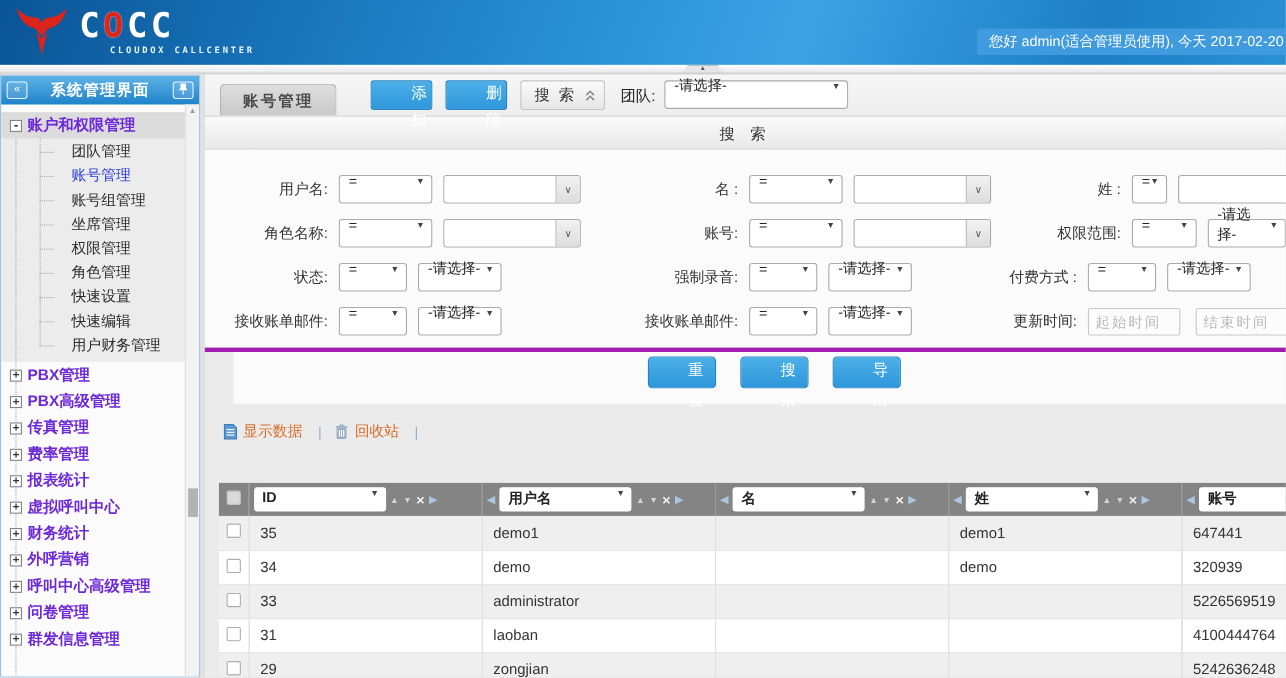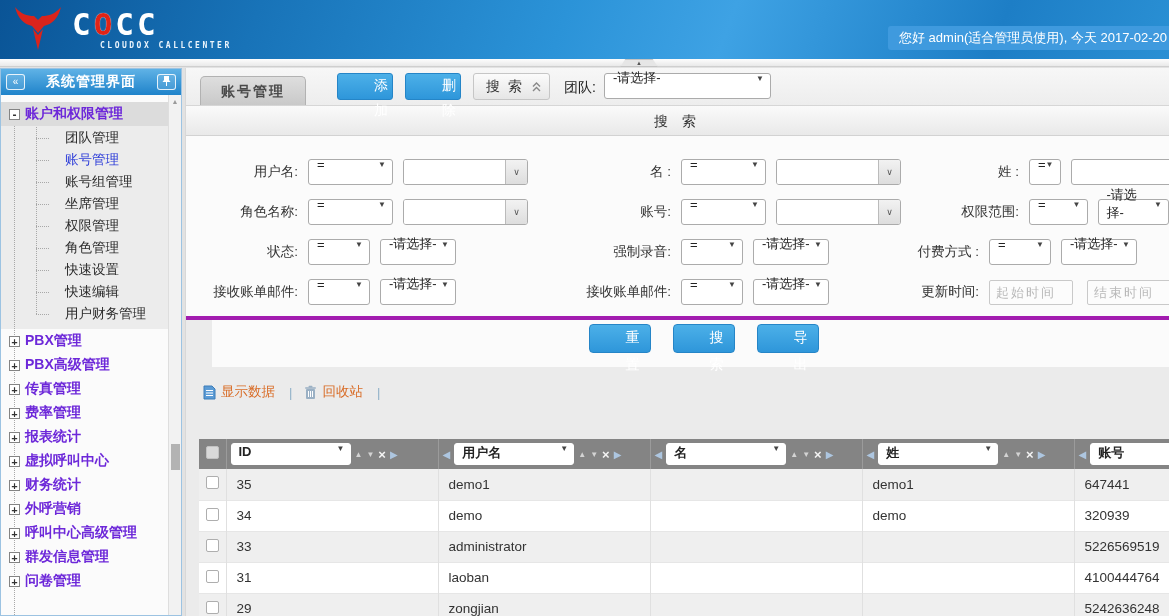--- a/index.html
+++ b/index.html
@@ -204,25 +204,25 @@
       <div class="grow">
           <span class="pm plus"></span>
           <span class="glabel">外呼营销</span>
         </div>
       <div class="grow">
           <span class="pm plus"></span>
           <span class="glabel">呼叫中心高级管理</span>
         </div>
       <div class="grow">
           <span class="pm plus"></span>
+          <span class="glabel">问卷管理</span>
+        </div>
+      <div class="grow">
+          <span class="pm plus"></span>
           <span class="glabel">群发信息管理</span>
-        </div>
-      <div class="grow">
-          <span class="pm plus"></span>
-          <span class="glabel">问卷管理</span>
         </div>
     </div>
   </div>
   <div class="side-scroll">
     <span class="up">▲</span>
     <span class="side-thumb"></span>
   </div>
 </div>
 
 <div class="main">

